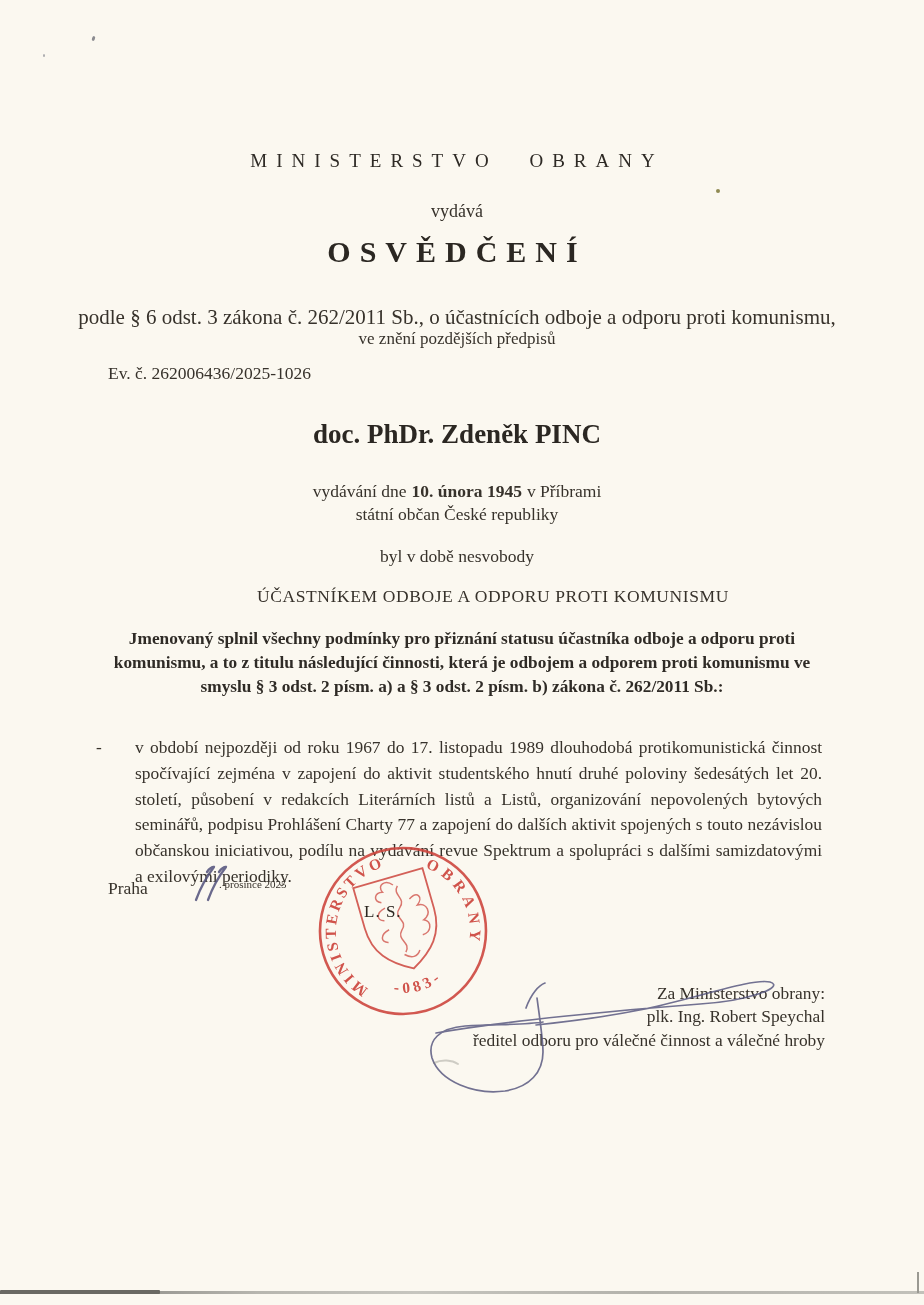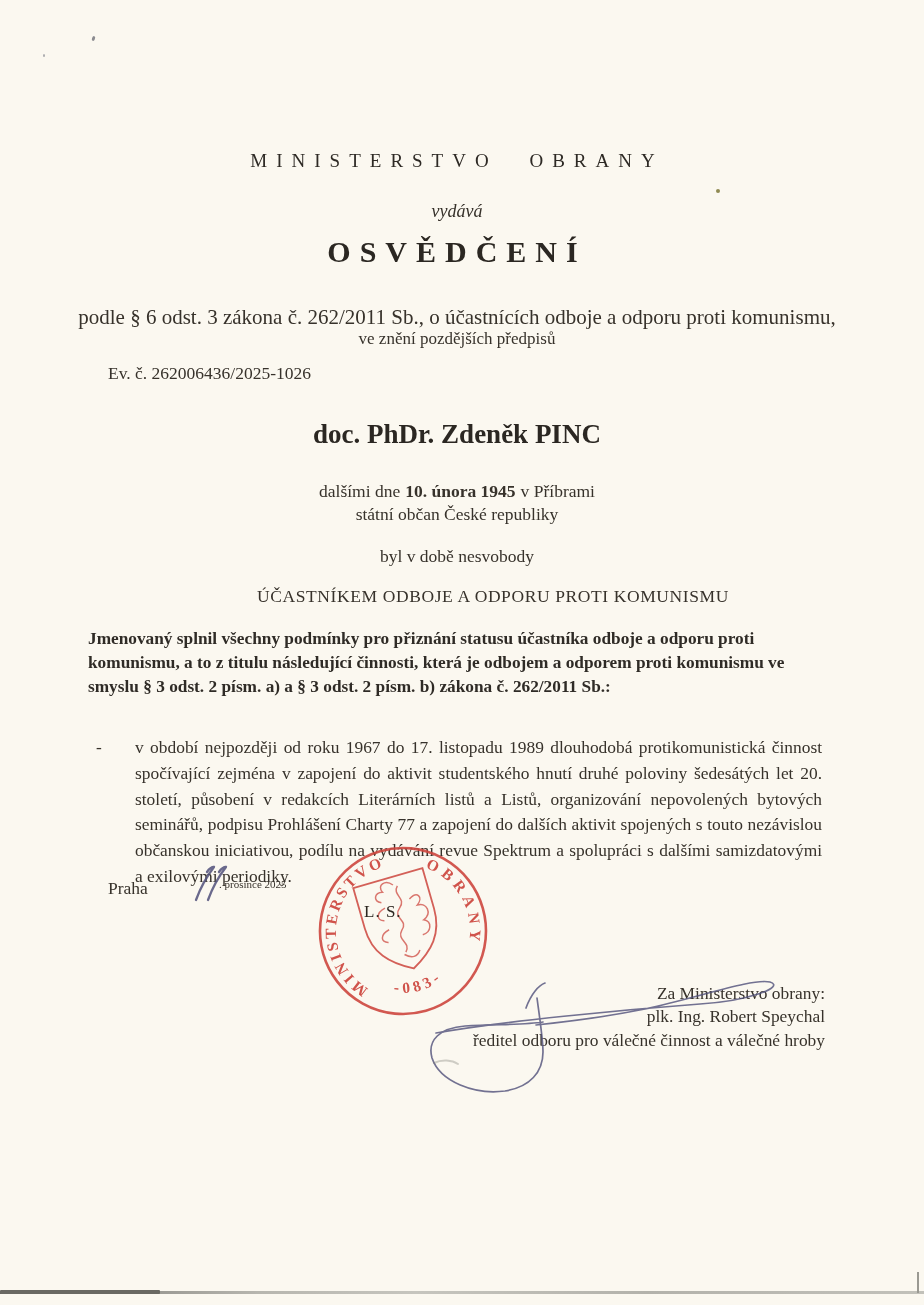--- a/index.html
+++ b/index.html
@@ -5,35 +5,35 @@
   html,body{margin:0;padding:0;}
   .page{
     position:relative;width:924px;height:1305px;overflow:hidden;
     background:var(--paper,#fbf8f0);
     font-family:"Liberation Serif",serif;
     color:var(--ink,#37322b);
   }
   .ln{position:absolute;white-space:nowrap;}
   .c{left:0;width:914px;text-align:center;}
   .ministry{top:150px;font-size:19px;letter-spacing:9px;word-spacing:18px;color:#2e2a25;}
-  .issues{top:201px;font-size:18px;font-style:italic;}
+  .issues{top:201px;font-size:18px;}
   .title{top:235px;font-size:30px;font-weight:bold;letter-spacing:9px;color:#2b2722;}
   .legal1{top:305px;font-size:21px;}
   .legal2{top:329px;font-size:17px;}
   .ev{top:363px;left:108px;font-size:17.5px;}
   .name{top:419px;font-size:27px;font-weight:bold;color:#2b2722;}
   .born{top:481px;font-size:17.5px;}
   .born b{font-weight:bold;margin-top:44px;}
   .gap-r{margin-right:5px;}
   .citizen{top:504px;font-size:17.5px;}
   .intro{top:546px;font-size:17.5px;}
   .status{top:586px;font-size:17.5px;letter-spacing:0.6px;padding-left:36px;}
   .decl{
     position:absolute;top:627px;left:88px;width:748px;
-    font-size:17.3px;line-height:24px;font-weight:bold;text-align:left;color:#2f2b26;
+    font-size:17.3px;line-height:24px;font-weight:bold;text-align:center;color:#2f2b26;
   }
   .activity{position:absolute;top:735px;left:96px;width:726px;font-size:17.4px;line-height:25.8px;}
   .activity .marker{position:absolute;left:0;top:0;}
   .activity .text{display:block;margin-left:39px;text-align:justify;}
   .place{top:878px;left:108px;font-size:17.5px;}
   .daterest{top:878px;left:189px;font-size:11px;margin-left:30px;}
   .sig{position:absolute;top:982px;left:415px;width:410px;text-align:right;font-size:17.4px;line-height:23.4px;}
   .sig div{white-space:nowrap;}
   .stamp{position:absolute;left:314px;top:842px;width:178px;height:178px;color:var(--stamp-red,#cd463e);}
   .ink{position:absolute;left:0;top:0;width:924px;height:1305px;color:var(--pen-blue,#50507a);pointer-events:none;}
@@ -53,21 +53,21 @@
 
   <div class="ln c ministry">MINISTERSTVO OBRANY</div>
   <div class="ln c issues">vydává</div>
   <div class="ln c title">OSVĚDČENÍ</div>
   <div class="ln c legal1">podle § 6 odst. 3 zákona č. 262/2011 Sb., o účastnících odboje a odporu proti komunismu,</div>
   <div class="ln c legal2">ve znění pozdějších předpisů</div>
   <div class="ln ev">Ev. č. 262006436/2025-1026</div>
   <div class="ln c name">doc. PhDr. Zdeněk PINC</div>
 
   <div class="ln c born">
-    <span class="gap-r">dalšími dne</span><b class="gap-r">10. února 1945</b><span>v Příbrami</span>
+    <span class="gap-r">vydávání dne</span><b class="gap-r">10. února 1945</b><span>v Příbrami</span>
   </div>
   <div class="ln c citizen">státní občan České republiky</div>
   <div class="ln c intro">byl v době nesvobody</div>
   <div class="ln c status">ÚČASTNÍKEM ODBOJE A ODPORU PROTI KOMUNISMU</div>
 
   <div class="decl">Jmenovaný splnil všechny podmínky pro přiznání statusu účastníka odboje a odporu proti komunismu, a to z titulu následující činnosti, která je odbojem a odporem proti komunismu ve smyslu § 3 odst. 2 písm. a) a § 3 odst. 2 písm. b) zákona č. 262/2011 Sb.:</div>
 
   <div class="activity">
     <span class="marker">-</span>
     <span class="text">v období nejpozději od roku 1967 do 17. listopadu 1989 dlouhodobá protikomunistická činnost spočívající zejména v zapojení do aktivit studentského hnutí druhé poloviny šedesátých let 20. století, působení v redakcích Literárních listů a Listů, organizování nepovolených bytových seminářů, podpisu Prohlášení Charty 77 a zapojení do dalších aktivit spojených s touto nezávislou občanskou iniciativou, podílu na vydávání revue Spektrum a spolupráci s dalšími samizdatovými a exilovými periodiky.</span>

